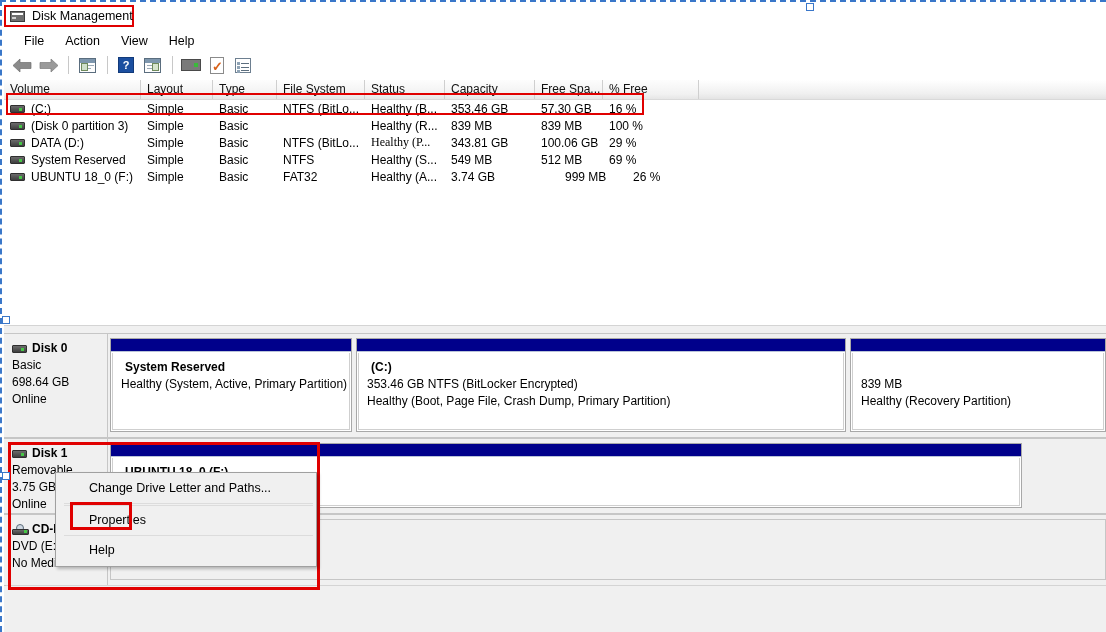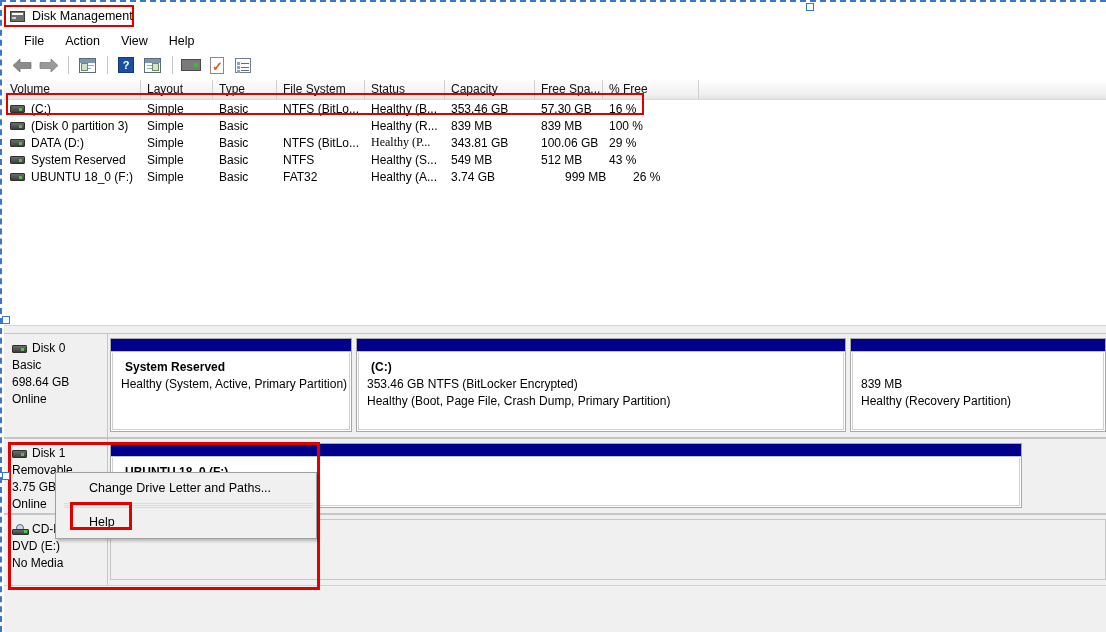--- a/index.html
+++ b/index.html
@@ -296,21 +296,21 @@
     box-sizing: border-box;
     background: #f0f0f0;
     border: 1px solid #c6c6c6;
     border-left: none;
     padding: 6px 4px 4px 8px;
     font-size: 12px;
     line-height: 17px;
     position: relative;
   }
   .disk-title {
-    font-weight: normal;
+    font-weight: bold;
     display: flex;
     align-items: center;
   }
   .disk-title .hdd-ico { margin-right: 5px; }
   .cd-ico {
     width: 17px; height: 11px;
     position: relative;
     margin-right: 3px;
     flex: 0 0 auto;
   }
@@ -570,21 +570,21 @@
         <div class="vcell vol-name" style="width:137px;">
           <span class="hdd-ico"></span>
           <span>System Reserved</span>
         </div>
         <div class="vcell" style="width:72px;">Simple</div>
         <div class="vcell" style="width:64px;">Basic</div>
         <div class="vcell" style="width:88px;">NTFS</div>
         <div class="vcell" style="width:80px;">Healthy (S...</div>
         <div class="vcell" style="width:90px;">549 MB</div>
         <div class="vcell" style="width:68px;">512 MB</div>
-        <div class="vcell" style="width:96px;">43 %</div>
+        <div class="vcell" style="width:96px;">69 %</div>
       </div>
 
       <div class="vrow">
         <div class="vcell vol-name" style="width:137px;">
           <span class="hdd-ico"></span>
           <span>UBUNTU 18_0 (F:)</span>
         </div>
         <div class="vcell" style="width:72px;">Simple</div>
         <div class="vcell" style="width:64px;">Basic</div>
         <div class="vcell" style="width:88px;">FAT32</div>
@@ -681,18 +681,19 @@
 
     <div class="bottom-strip"></div>
   </div>
 
   <div id="disk1-highlight"></div>
 
   <div id="ctxmenu">
     <div class="ctx-item">Change Drive Letter and Paths...</div>
     <div class="ctx-sep"></div>
     <div class="ctx-sep"></div>
+    <div class="ctx-item">Properties</div>
     <div class="ctx-sep"></div>
     <div class="ctx-item">Help</div>
   </div>
   <div id="eject-highlight"></div>
 
 </div>
 
 </body></html>

